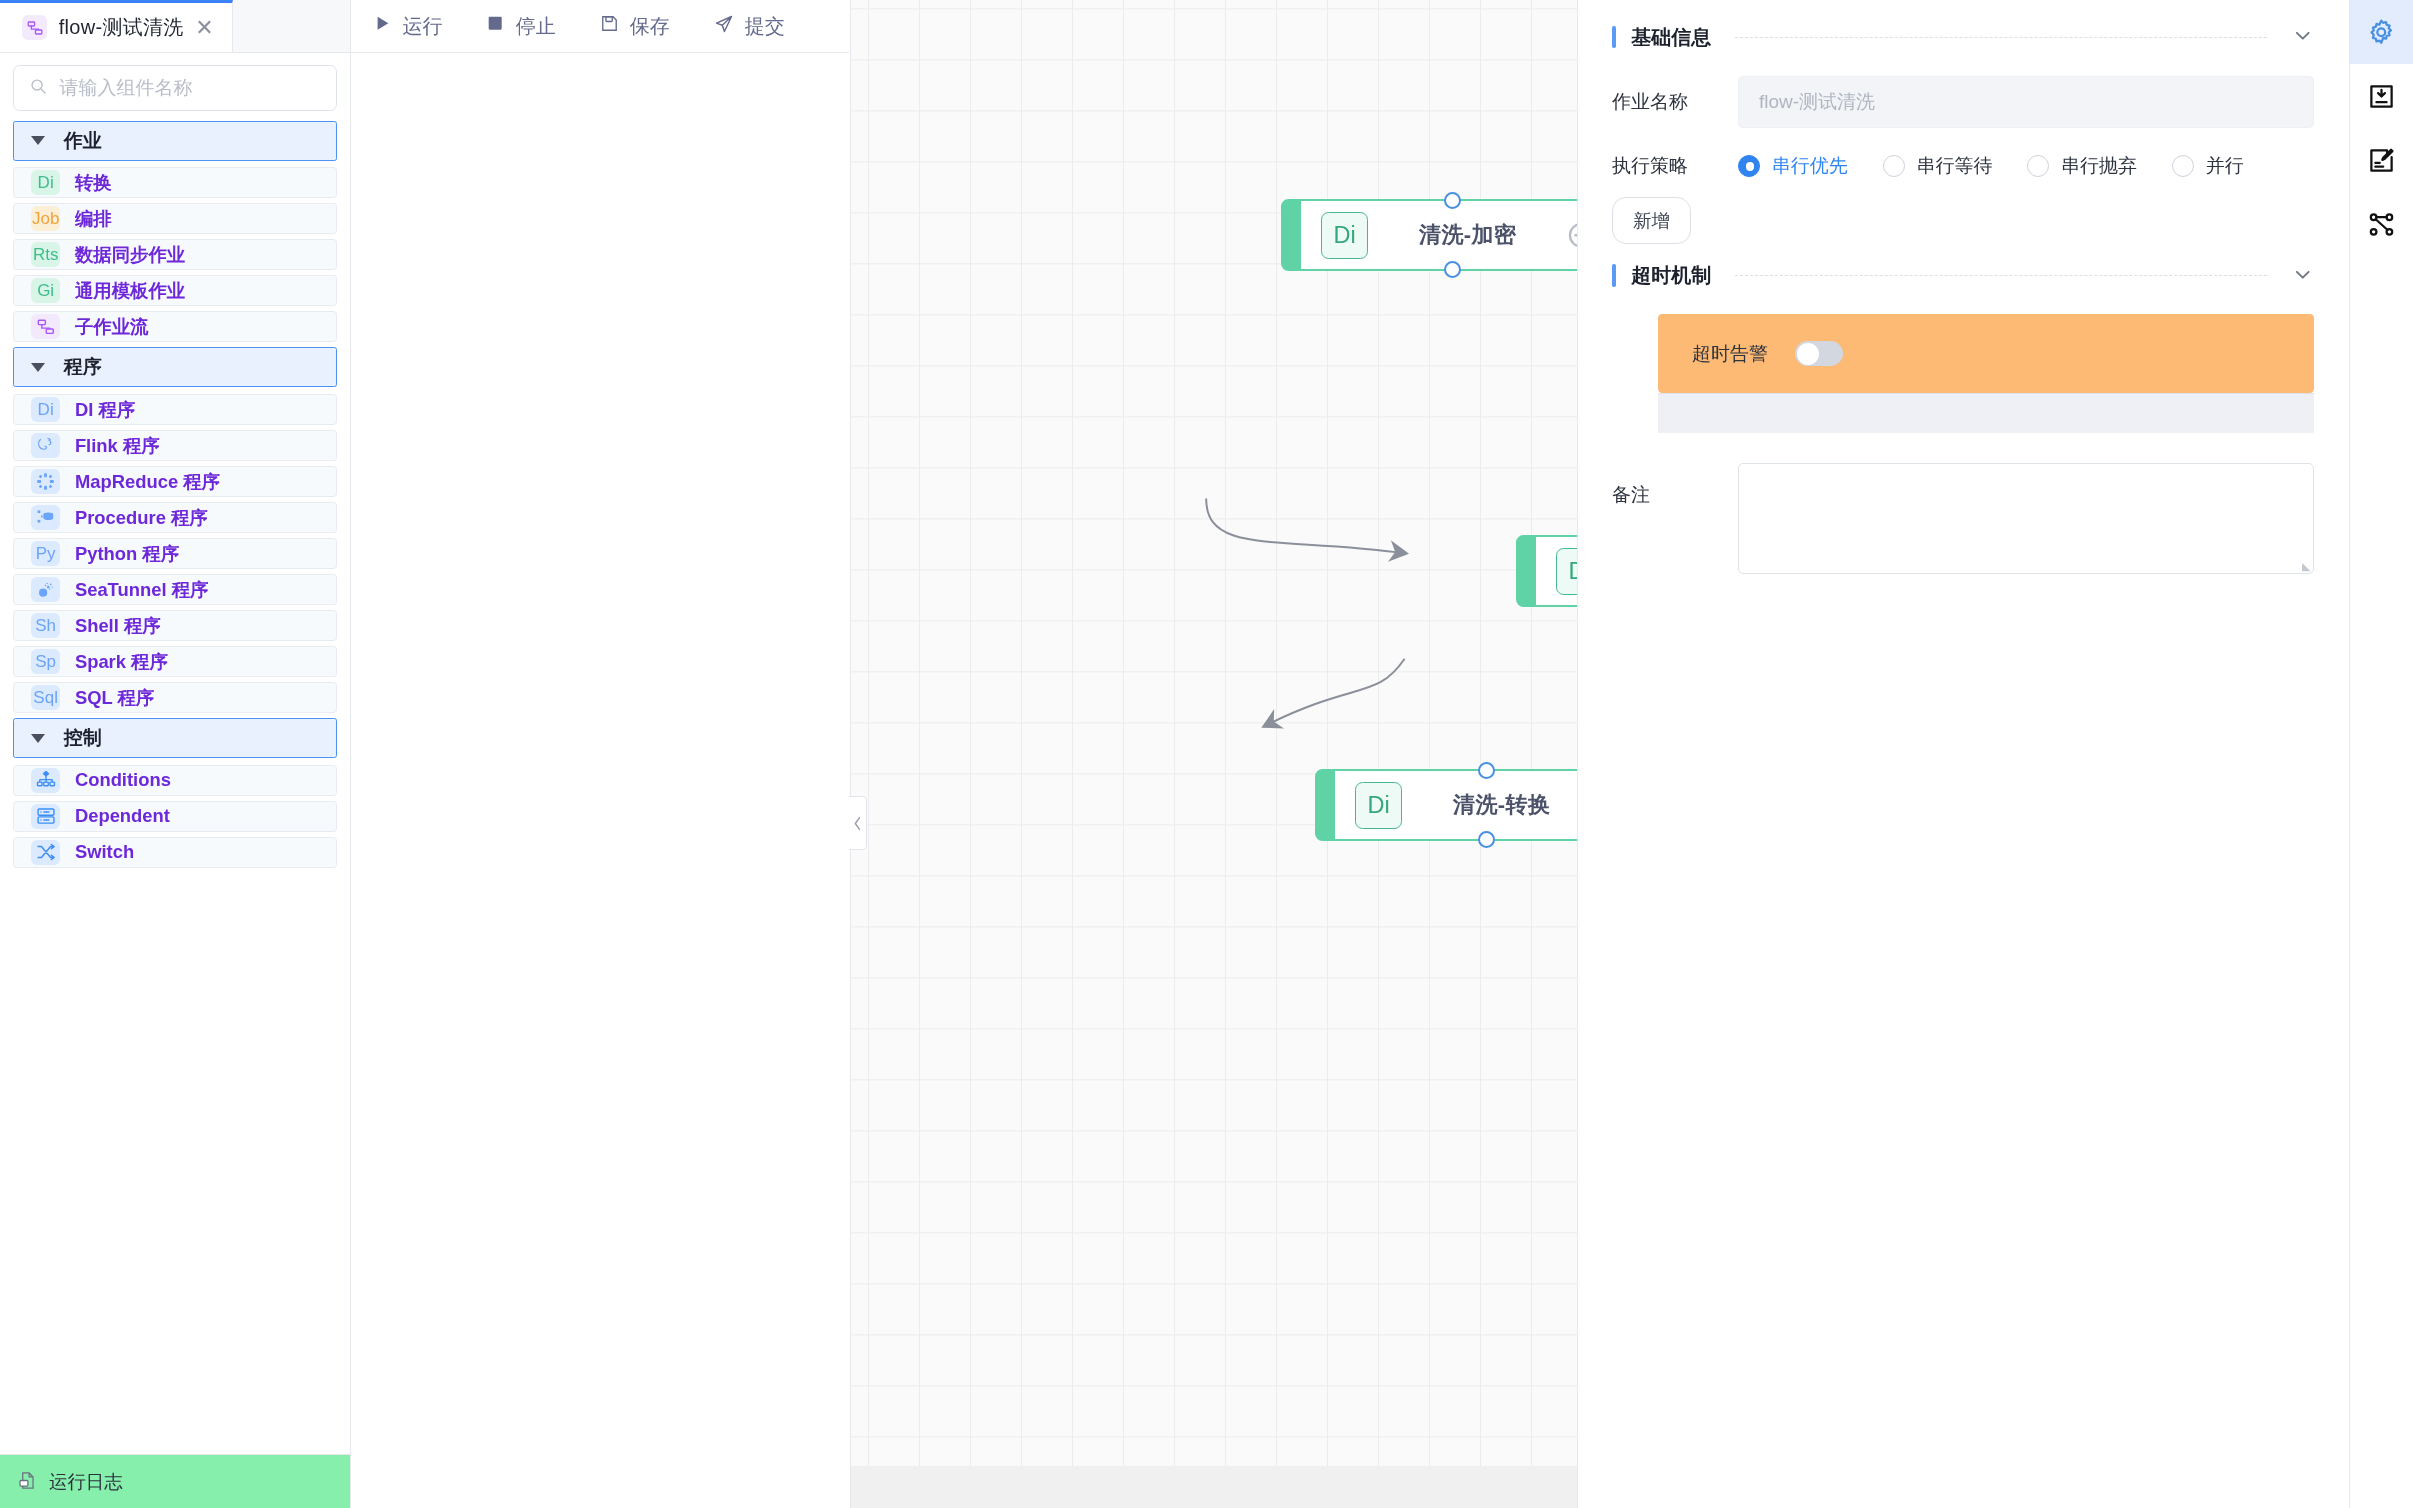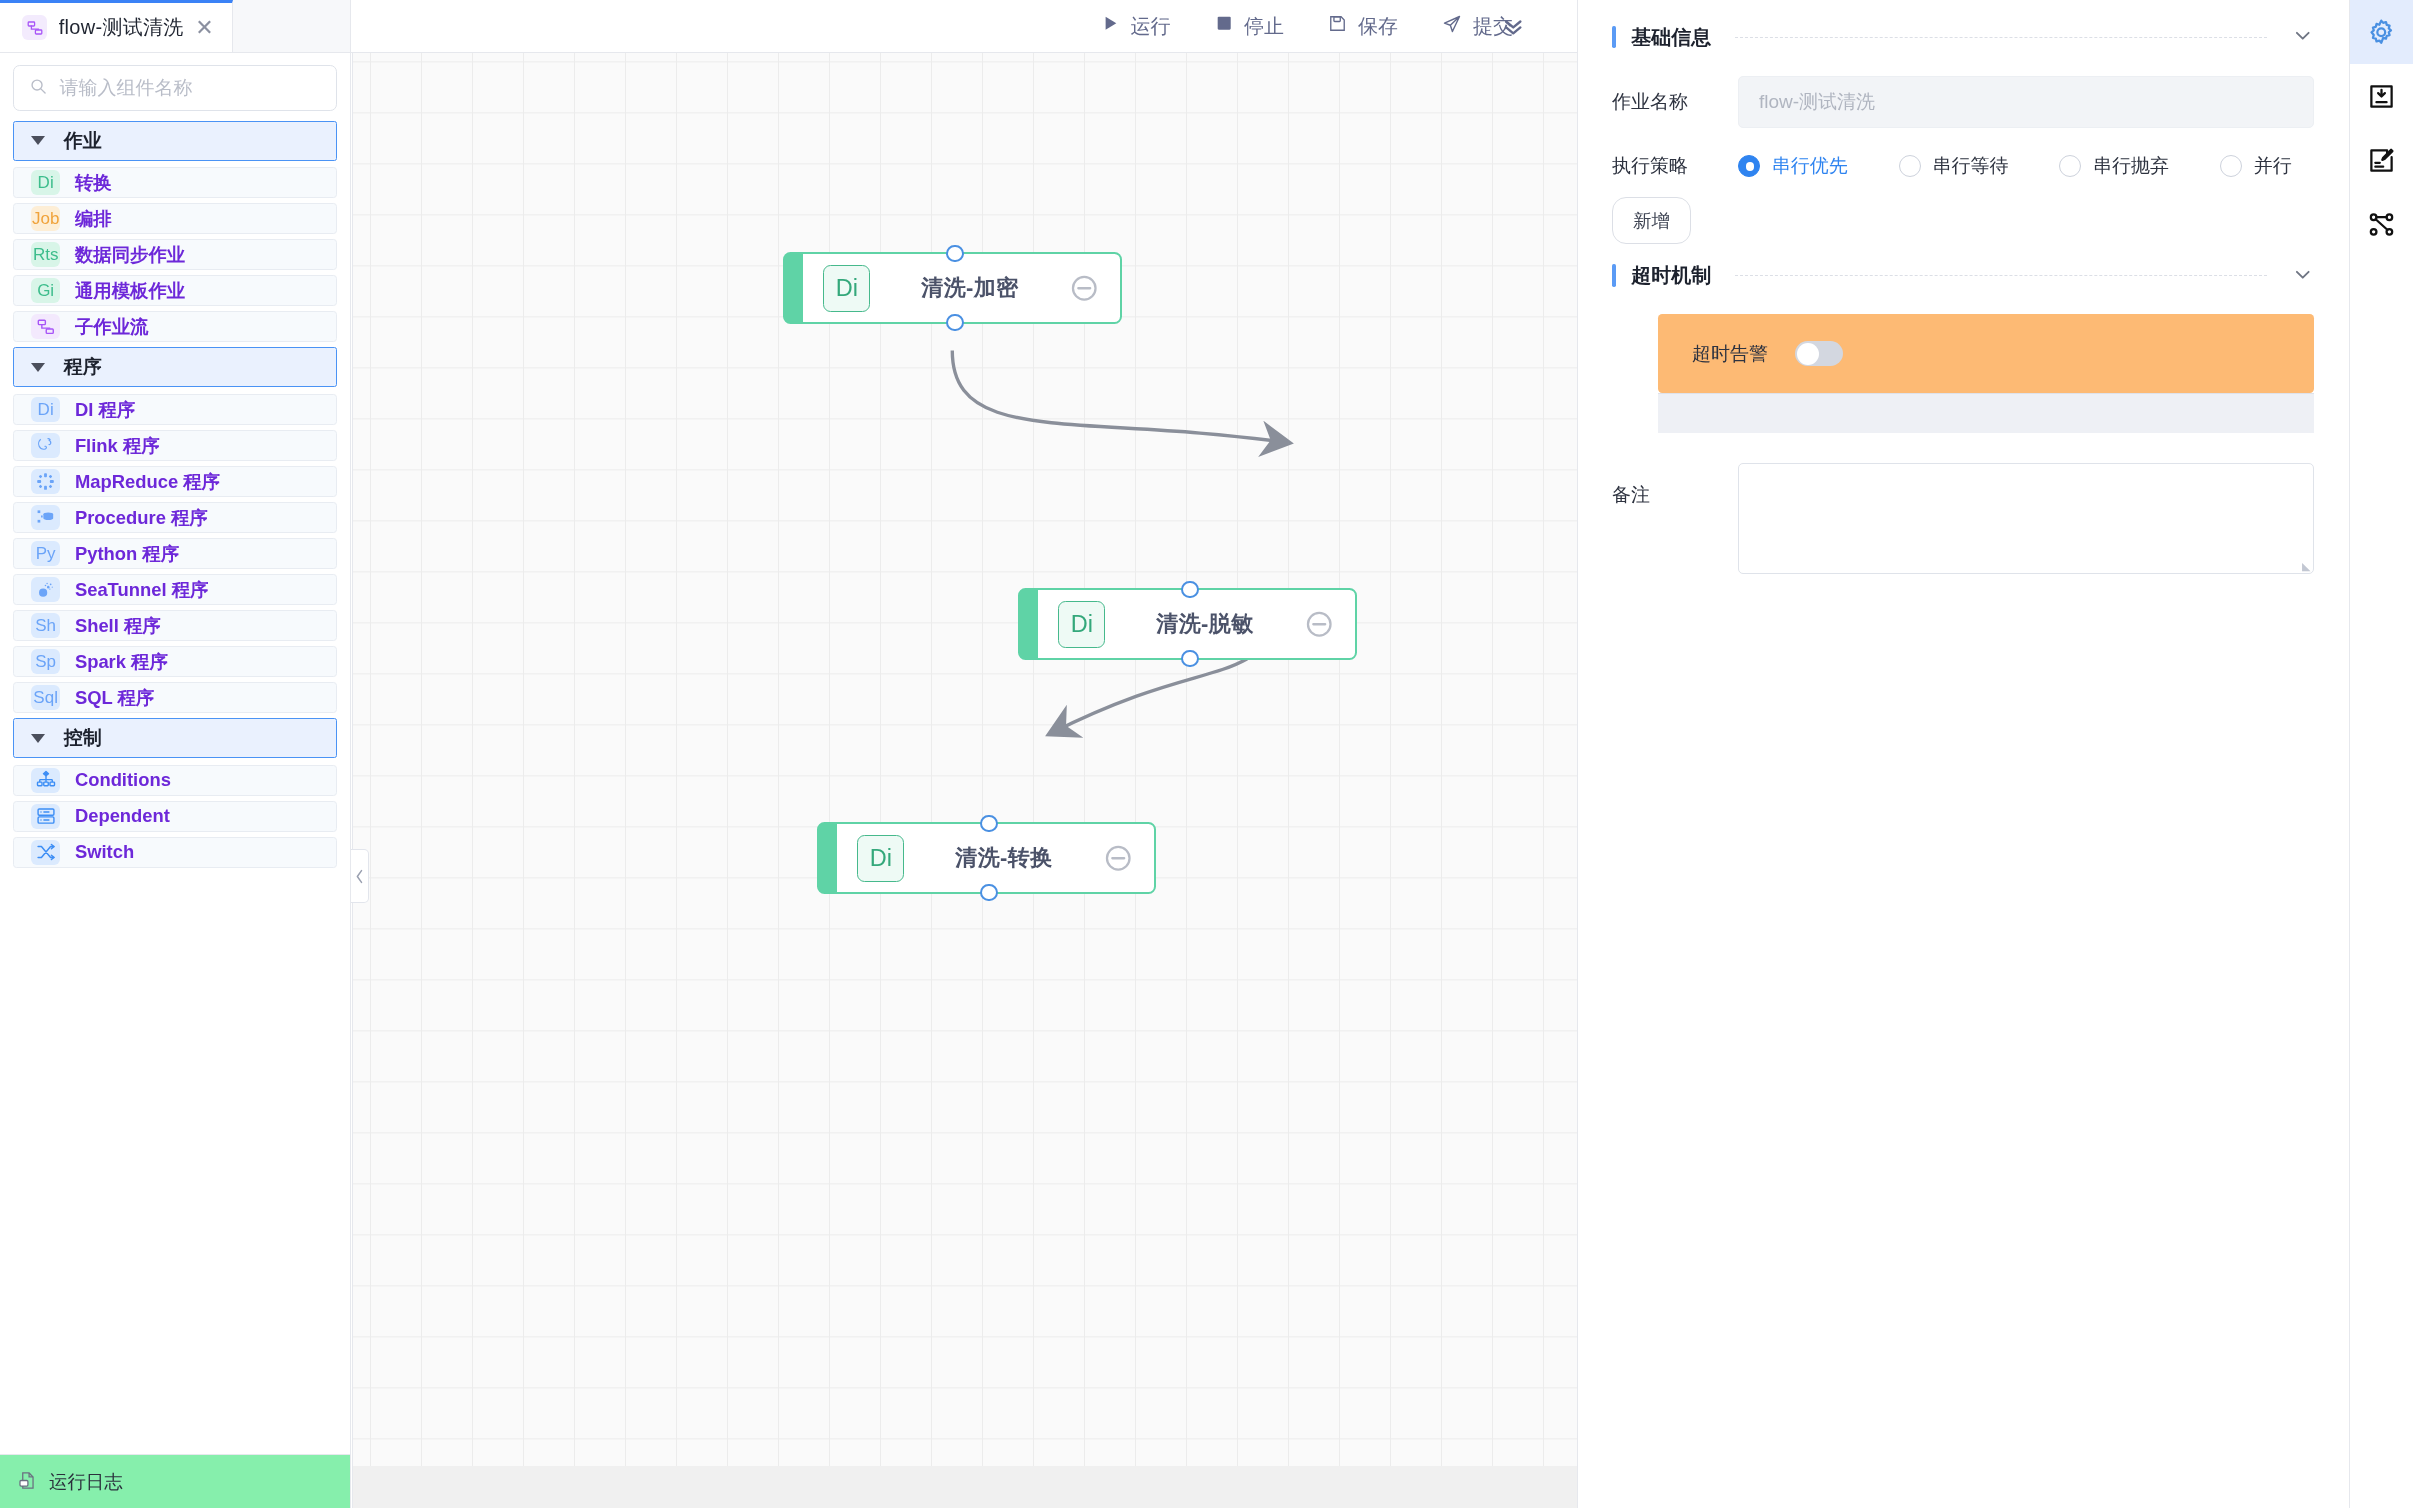--- a/index.html
+++ b/index.html
@@ -83,21 +83,21 @@
   .b-blue { background: #dbeafe; color: #6ba4f8; }
 
   .runlog {
     height: 54px; border-top: 0.8px solid #e6e8ed;
     display: flex; align-items: center; gap: 11.7px; padding-left: 18.4px;
     background: #86efac;
   }
   .runlog .lbl { font-size: 18.4px; color: #2b303c; }
 
   
-  .center-col { flex: 1; position: relative; display: flex; flex-direction: column; background: #fff; }
+  .center-col { flex: 1; position: relative; display: flex; flex-direction: row; background: #fff; }
   .toolbar-top {
     height: 53px; display: flex; align-items: center; justify-content: flex-end;
     padding-right: 42px; gap: 0; border-bottom: 0.8px solid #e6e8ed; background: #fff;
   }
   .tb-btn {
     display: flex; align-items: center; gap: 11px;
     padding: 0 22px; height: 53px; color: #636a8c; font-size: 20px; cursor: pointer;
   }
   .chev-down-top { position: absolute; right: 50px; top: 11.7px; color: #636a8c; }
 
@@ -147,21 +147,21 @@
   .sec-title { font-size: 20px; font-weight: 700; color: #1d222e; white-space: nowrap; }
   .sec-dash { flex: 1; border-top: 1.7px dashed #dcdfe6; margin: 0 8.4px; }
   .sec-chev { color: #6f7583; }
 
   .row { display: flex; align-items: center; margin-top: 25px; }
   .row-lbl { width: 126px; font-size: 19px; color: #2e3340; flex: none; }
   .inp {
     flex: 1; height: 52px; background: #f2f4f7; border: 0.8px solid #eceff3; border-radius: 5px;
     display: flex; align-items: center; padding: 0 20px; font-size: 19px; color: #b0b5c0;
   }
-  .radios { display: flex; align-items: center; gap: 16px; }
+  .radios { display: flex; align-items: center; gap: 0; }
   .radio { display: flex; align-items: center; gap: 11.7px; margin-right: 35px; cursor: pointer; }
   .rdot { width: 22px; height: 22px; border-radius: 50%; border: 1.7px solid #cdd2dc; background: #fff; flex: none; }
   .rdot.on { background: #2f84f0; border-color: #2f84f0; position: relative; }
   .rdot.on::after { content: ""; position: absolute; left: 6.7px; top: 6.7px; width: 8.4px; height: 8.4px; border-radius: 50%; background: #fff; }
   .radio .t { font-size: 19px; color: #2e3340; white-space: nowrap; }
   .radio.sel .t { color: #2f84f0; }
 
   .btn-add {
     margin-top: 18.4px; width: 79px; height: 47px; border: 0.8px solid #dcdfe6; border-radius: 14px;
     background: #fff; font-size: 18.4px; color: #3e4453; display: flex; align-items: center; justify-content: center; cursor: pointer;

